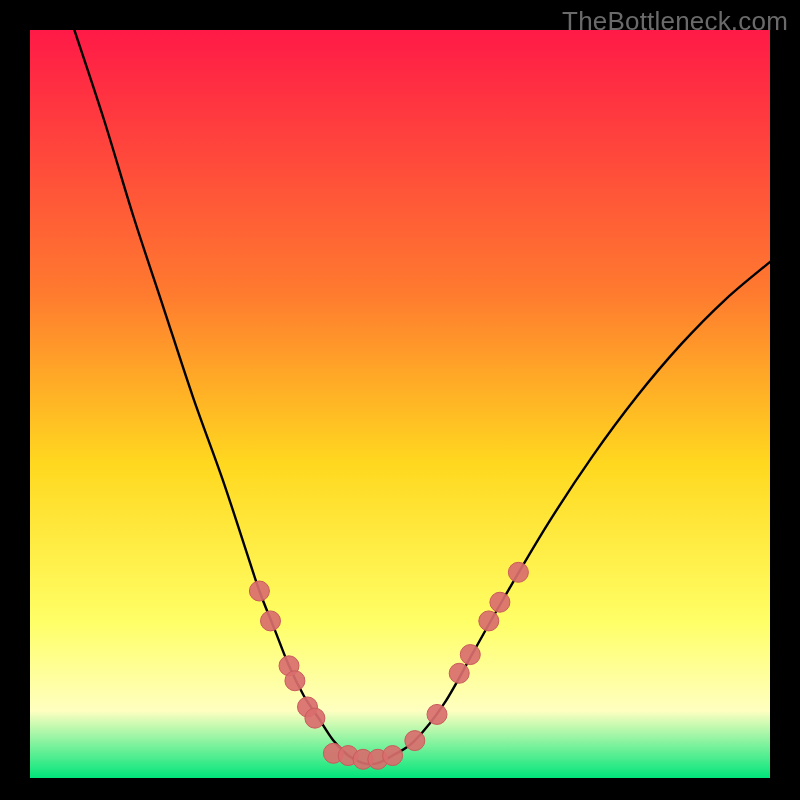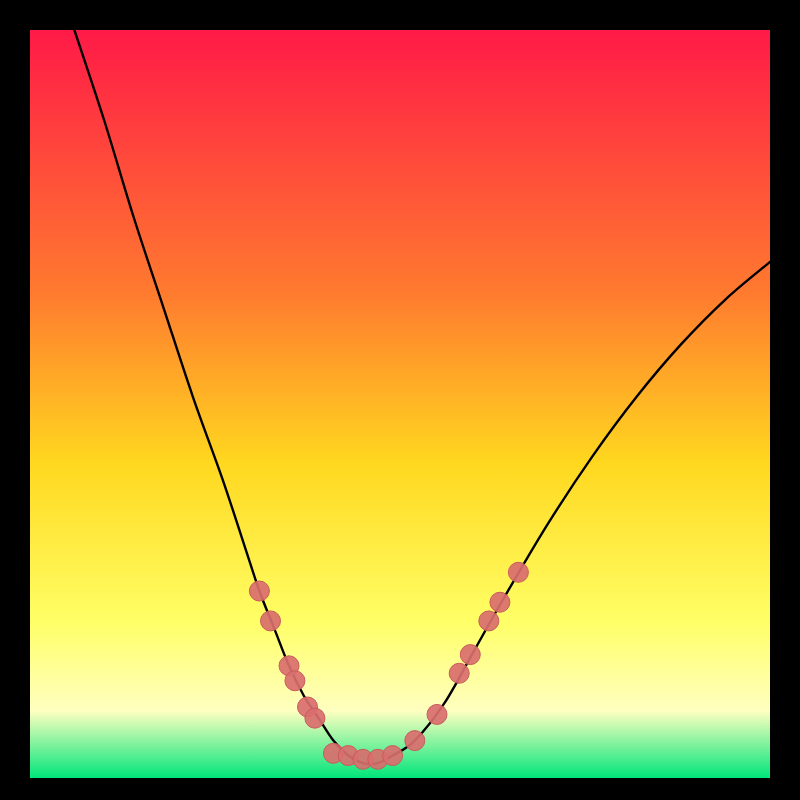--- a/index.html
+++ b/index.html
@@ -28,20 +28,21 @@
     width: 740px;
     height: 748px;
     overflow: hidden;
   }
   .plot-area svg { display: block; }
 </style>
 </head>
 <body>
 
 <div class="frame">
+  <div class="watermark">TheBottleneck.com</div>
   <div class="plot-area">
     <svg id="chart-svg" width="740" height="748" viewBox="0 0 740 748" preserveAspectRatio="none">
       <defs>
         <linearGradient id="bg-grad" x1="0" y1="0" x2="0" y2="1">
           <stop id="g0" offset="0%" stop-color="#ff1a47"></stop>
           <stop id="g1" offset="35%" stop-color="#ff7a2f"></stop>
           <stop id="g2" offset="58%" stop-color="#ffd81f"></stop>
           <stop id="g3" offset="79%" stop-color="#ffff66"></stop>
           <stop id="g4" offset="91%" stop-color="#ffffc0"></stop>
           <stop id="g5" offset="100%" stop-color="#00e57a"></stop>

